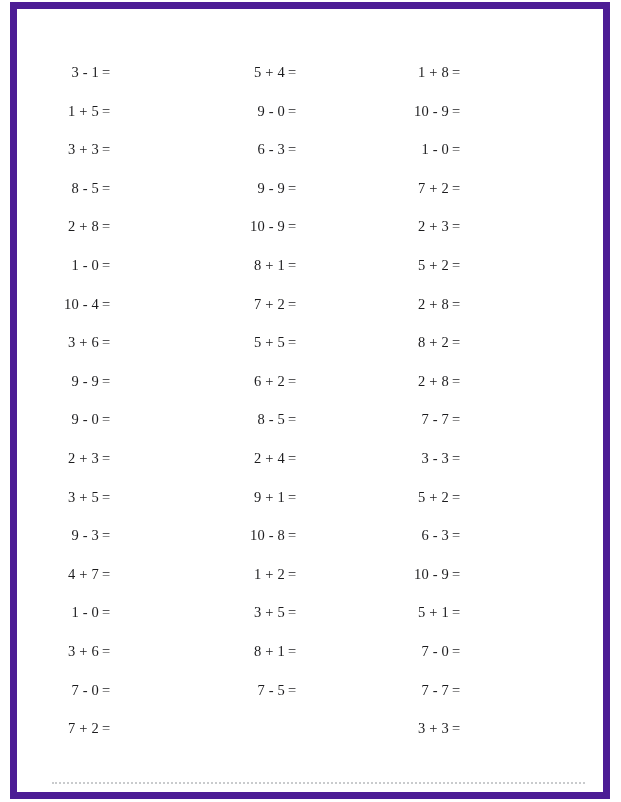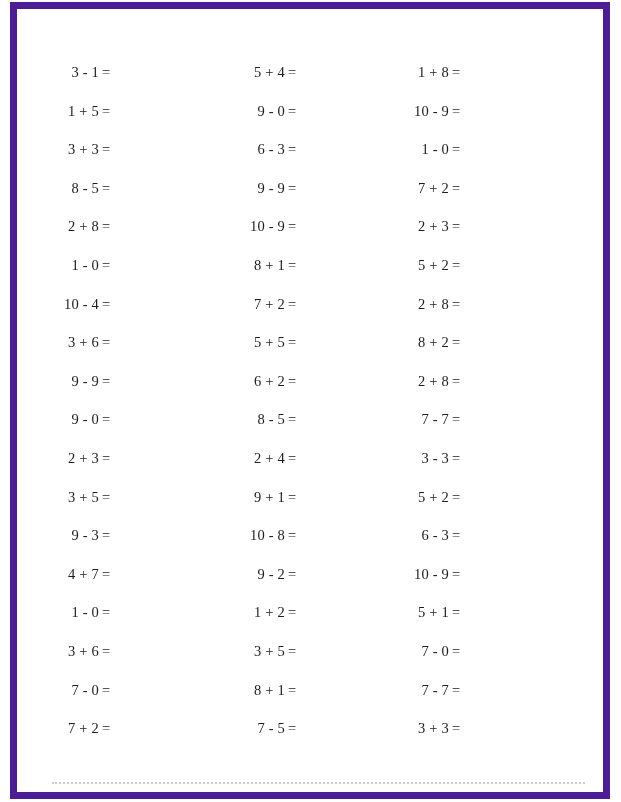--- a/index.html
+++ b/index.html
@@ -101,21 +101,20 @@
         <div class="problem"><span class="eq-wrap">9 - 9</span><span class="eq-sign">=</span></div>
         <div class="problem"><span class="eq-wrap">10 - 9</span><span class="eq-sign">=</span></div>
         <div class="problem"><span class="eq-wrap">8 + 1</span><span class="eq-sign">=</span></div>
         <div class="problem"><span class="eq-wrap">7 + 2</span><span class="eq-sign">=</span></div>
         <div class="problem"><span class="eq-wrap">5 + 5</span><span class="eq-sign">=</span></div>
         <div class="problem"><span class="eq-wrap">6 + 2</span><span class="eq-sign">=</span></div>
         <div class="problem"><span class="eq-wrap">8 - 5</span><span class="eq-sign">=</span></div>
         <div class="problem"><span class="eq-wrap">2 + 4</span><span class="eq-sign">=</span></div>
         <div class="problem"><span class="eq-wrap">9 + 1</span><span class="eq-sign">=</span></div>
         <div class="problem"><span class="eq-wrap">10 - 8</span><span class="eq-sign">=</span></div>
-        <div class="problem"><span class="eq-wrap">9 - 2</span><span class="eq-sign">=</span></div>
         <div class="problem"><span class="eq-wrap">1 + 2</span><span class="eq-sign">=</span></div>
         <div class="problem"><span class="eq-wrap">3 + 5</span><span class="eq-sign">=</span></div>
         <div class="problem"><span class="eq-wrap">8 + 1</span><span class="eq-sign">=</span></div>
         <div class="problem"><span class="eq-wrap">7 - 5</span><span class="eq-sign">=</span></div>
       </div>
     <div class="col" id="col-2">
         <div class="problem"><span class="eq-wrap">1 + 8</span><span class="eq-sign">=</span></div>
         <div class="problem"><span class="eq-wrap">10 - 9</span><span class="eq-sign">=</span></div>
         <div class="problem"><span class="eq-wrap">1 - 0</span><span class="eq-sign">=</span></div>
         <div class="problem"><span class="eq-wrap">7 + 2</span><span class="eq-sign">=</span></div>

